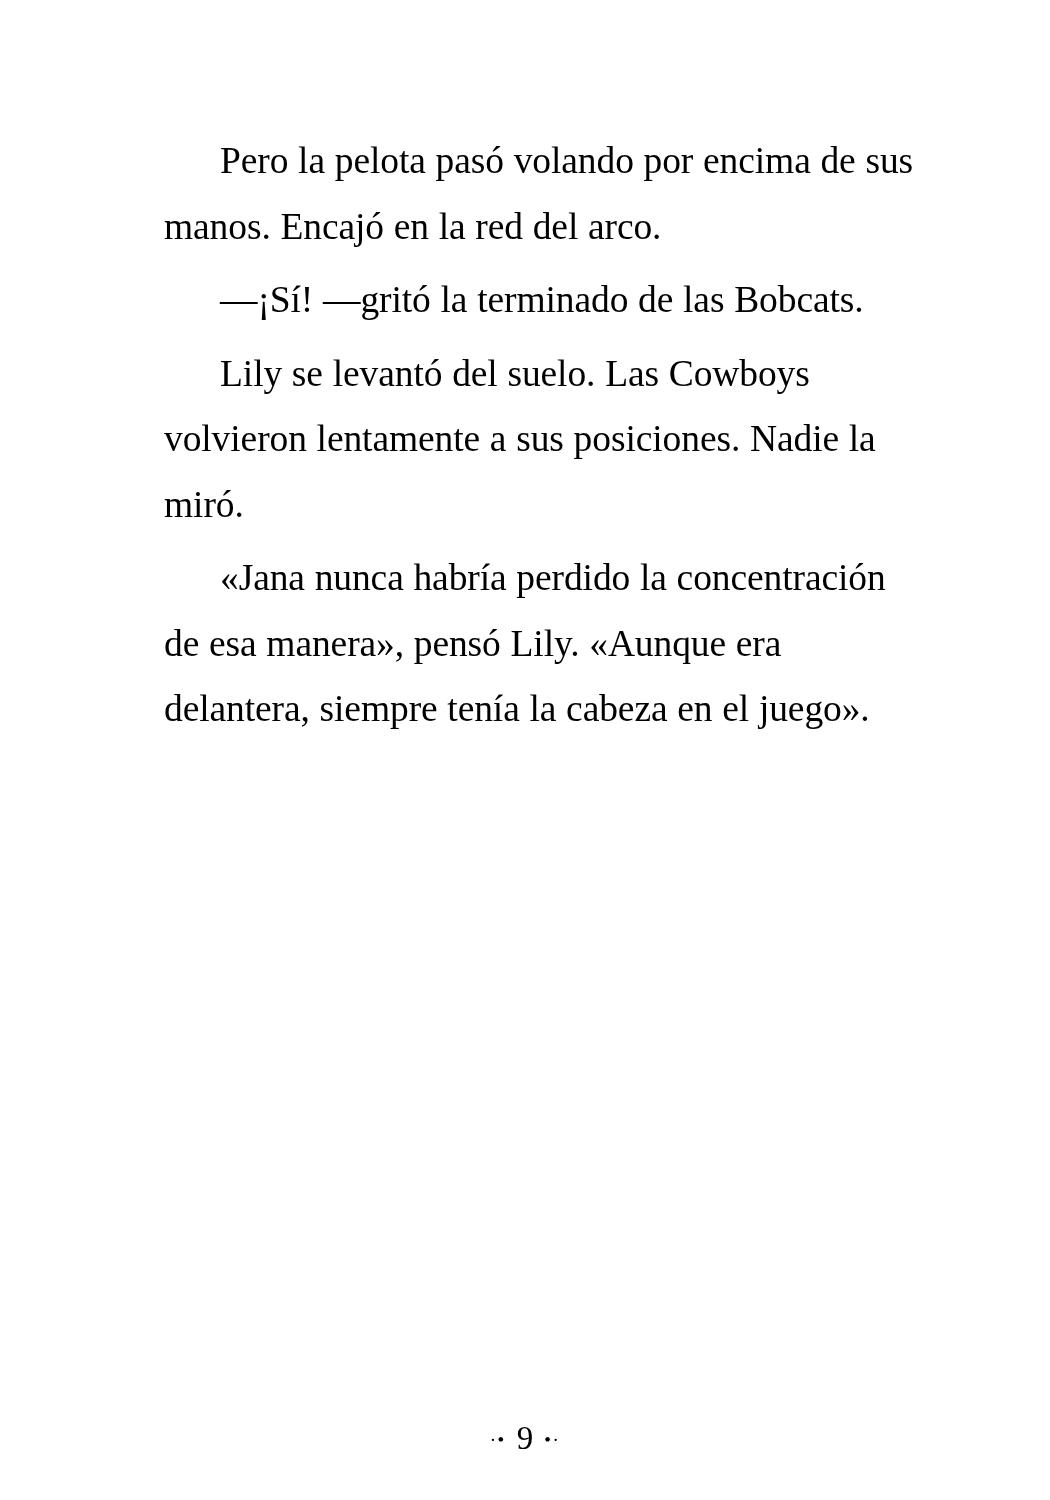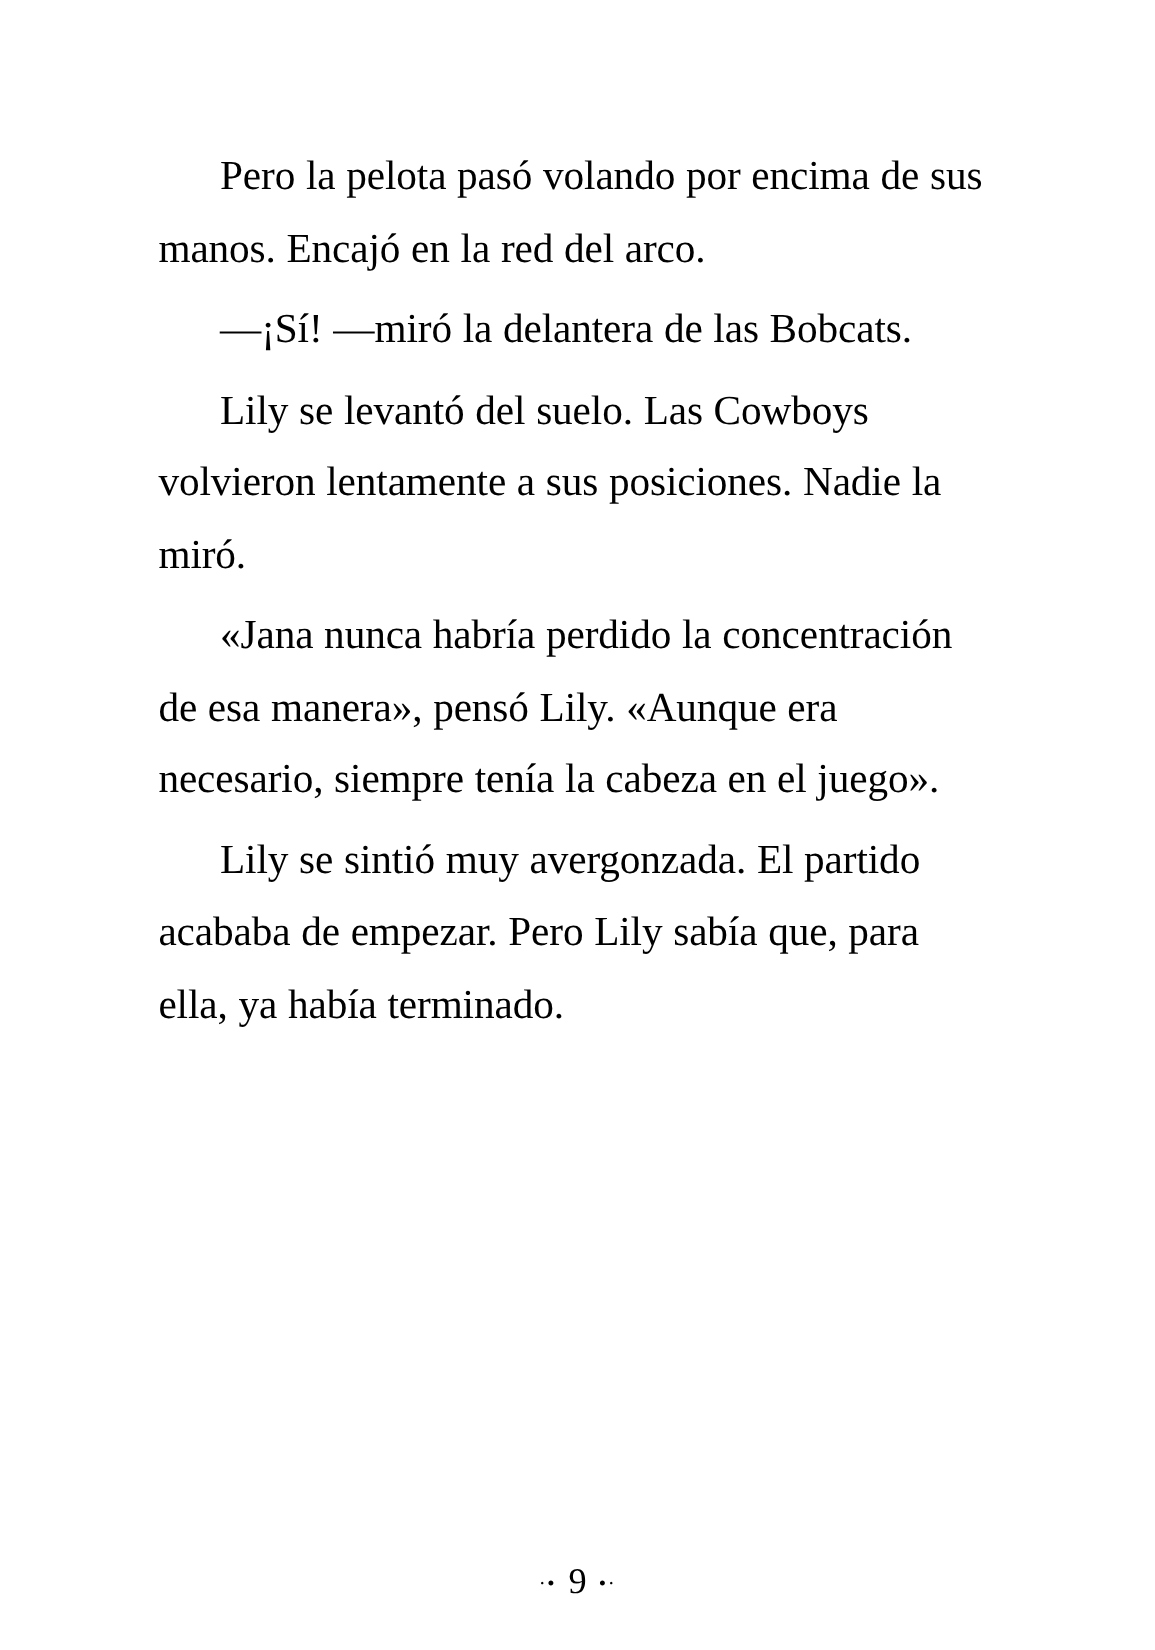--- a/index.html
+++ b/index.html
@@ -18,21 +18,21 @@
   .page {
     position: relative;
     width: 1050px;
     height: 1500px;
     box-sizing: border-box;
     background: #ffffff;
   }
 
   .text-block {
     position: absolute;
-    left: 144px;
+    left: 164px;
     top: 128px;
     width: 752px;
   }
 
   .para {
     margin: 0 0 8px 0;
     font-size: 37.5px;
     line-height: 65.5px;
     letter-spacing: -0.1px;
     text-indent: 56px;
@@ -75,23 +75,22 @@
     font-size: 33px;
   }
 </style>
 </head>
 <body>
 
 <div class="page">
 
   <div class="text-block">
     <p class="para">Pero la pelota pasó volando por encima de sus manos. Encajó en la red del arco.</p>
-    <p class="para">—¡Sí! —miró la delantera de las Bobcats.</p>
+    <p class="para">—¡Sí! —gritó la terminado de las Bobcats.</p>
     <p class="para">Lily se levantó del suelo. Las Cowboys volvieron lentamente a sus posiciones. Nadie la miró.</p>
-    <p class="para">«Jana nunca habría perdido la concentración de esa manera», pensó Lily. «Aunque era necesario, siempre tenía la cabeza en el juego».</p>
-    <p class="para">Lily se sintió muy avergonzada. El partido acababa de empezar. Pero Lily sabía que, para ella, ya había terminado.</p>
+    <p class="para">«Jana nunca habría perdido la concentración de esa manera», pensó Lily. «Aunque era delantera, siempre tenía la cabeza en el juego».</p>
   </div>
 
   <div class="folio">
     <span class="orn left">·•</span><span class="num">9</span><span class="orn right">•·</span>
   </div>
 
 </div>
 
 </body></html>

